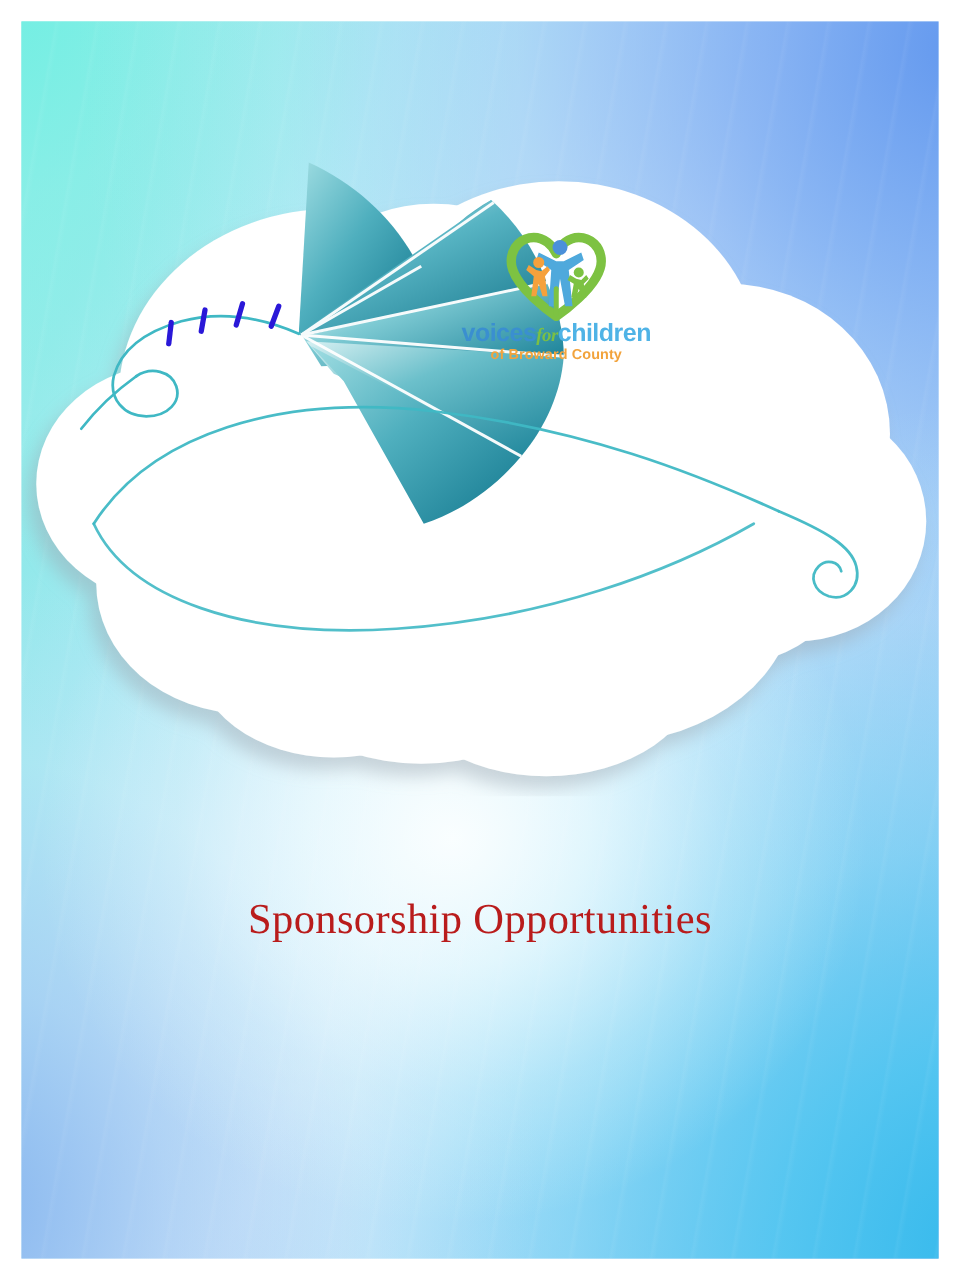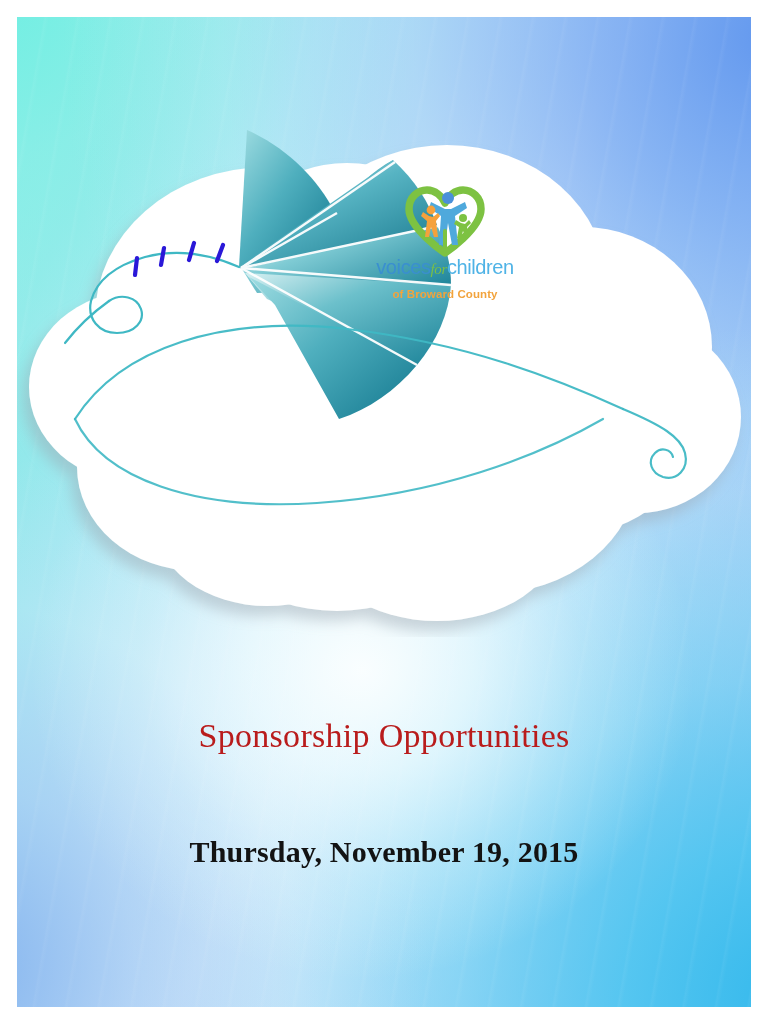--- a/index.html
+++ b/index.html
@@ -175,31 +175,31 @@
     position: absolute;
     left: 0;
     top: 72px;
     width: 180px;
     text-align: center;
     font-family: "Liberation Sans", sans-serif;
     line-height: 1;
   }
   #org-line1 {
     font-size: 20px;
-    font-weight: normal;
+    font-weight: bold;
     white-space: nowrap;
     letter-spacing: -0.4px;
     text-align: center;
   }
   #org-voices   { color: #3a8fd0; }
   #org-for      { color: #7bbf45; font-family: "Liberation Serif", serif;
                   font-style: italic; font-size: 15px; }
   #org-children { color: #4fb3e6; }
   #org-line2 {
-    margin-top: 12px;
+    margin-top: 2px;
     font-size: 11.5px;
     font-weight: bold;
     color: #f2a33c;
     white-space: nowrap;
     letter-spacing: 0.1px;
   }
 
   
   #headline {
     position: absolute;
@@ -355,17 +355,16 @@
       </div>
 
       <div id="org-words">
         <div id="org-line1"><span id="org-voices">voices</span><span id="org-for">for</span><span id="org-children">children</span></div>
         <div id="org-line2">of Broward County</div>
       </div>
     </div>
 
     <div id="headline">
       <div id="subtitle">Sponsorship Opportunities</div>
-      <div id="event-date">Thursday, November 19, 2015</div>
     </div>
 
   </div>
 </div>
 
 </body></html>

